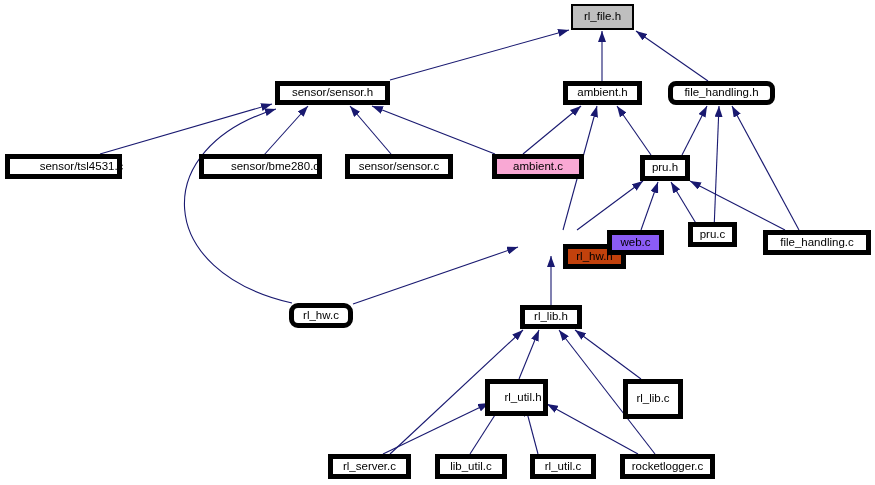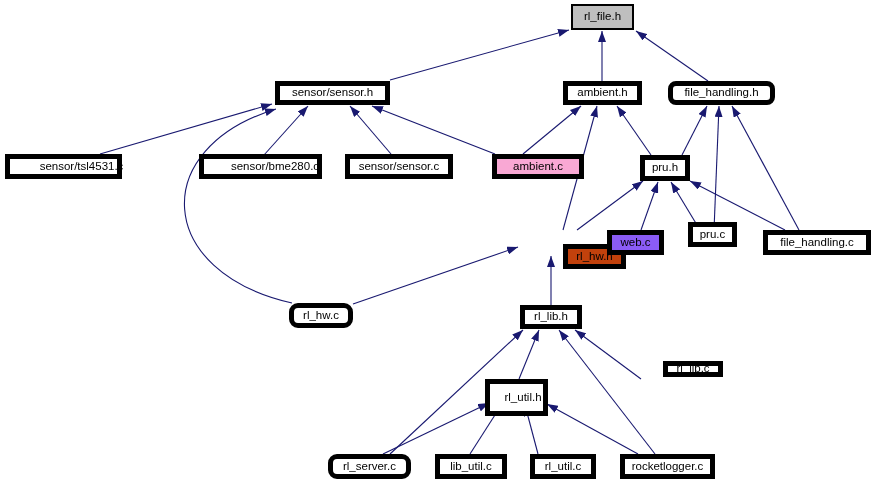--- a/index.html
+++ b/index.html
@@ -86,19 +86,19 @@
       <div class="node" style="left: 345px; top: 154px; width: 108px; height: 25px; background: rgb(255, 255, 255); border-color: rgb(0, 0, 0); color: rgb(0, 0, 0);">sensor/sensor.c</div>
       <div class="node" style="left: 492px; top: 154px; width: 92px; height: 25px; background: #f9a8d4; border-color: rgb(0, 0, 0); color: rgb(0, 0, 0);">ambient.c</div>
       <div class="node" style="left: 640px; top: 155px; width: 50px; height: 26px; background: rgb(255, 255, 255); border-color: rgb(0, 0, 0); color: rgb(0, 0, 0);">pru.h</div>
       <div class="node" style="left: 519px; top: 244px; width: 63px; height: 25px; background: #c2410c; border-color: rgb(0, 0, 0); color: rgb(0, 0, 0); margin-left: 44px;">rl_hw.h</div>
       <div class="node" style="left: 607px; top: 230px; width: 57px; height: 25px; background: #8b5cf6; border-color: rgb(0, 0, 0); color: rgb(0, 0, 0);">web.c</div>
       <div class="node" style="left: 688px; top: 222px; width: 49px; height: 25px; background: rgb(255, 255, 255); border-color: rgb(0, 0, 0); color: rgb(0, 0, 0);">pru.c</div>
       <div class="node" style="left: 763px; top: 230px; width: 108px; height: 25px; background: rgb(255, 255, 255); border-color: rgb(0, 0, 0); color: rgb(0, 0, 0);">file_handling.c</div>
       <div class="node" style="left: 289px; top: 303px; width: 64px; height: 25px; background: rgb(255, 255, 255); border-color: rgb(0, 0, 0); color: rgb(0, 0, 0); border-radius: 9px;">rl_hw.c</div>
       <div class="node" style="left: 520px; top: 305px; width: 62px; height: 24px; background: rgb(255, 255, 255); border-color: rgb(0, 0, 0); color: rgb(0, 0, 0);">rl_lib.h</div>
       <div class="node" style="left: 485px; top: 379px; width: 63px; height: 37px; background: rgb(255, 255, 255); border-color: rgb(0, 0, 0); color: rgb(0, 0, 0); padding-left: 13px;">rl_util.h</div>
-      <div class="node" style="left: 623px; top: 361px; width: 60px; height: 16px; background: rgb(255, 255, 255); border-color: rgb(0, 0, 0); color: rgb(0, 0, 0); margin-left: 40px;">rl_lib.c</div>
-      <div class="node" style="left: 328px; top: 454px; width: 83px; height: 25px; background: rgb(255, 255, 255); border-color: rgb(0, 0, 0); color: rgb(0, 0, 0); border-radius: 9px;">rl_server.c</div>
+      <div class="node" style="left: 623px; top: 379px; width: 60px; height: 40px; background: rgb(255, 255, 255); border-color: rgb(0, 0, 0); color: rgb(0, 0, 0);">rl_lib.c</div>
+      <div class="node" style="left: 328px; top: 454px; width: 83px; height: 25px; background: rgb(255, 255, 255); border-color: rgb(0, 0, 0); color: rgb(0, 0, 0);">rl_server.c</div>
       <div class="node" style="left: 435px; top: 454px; width: 72px; height: 25px; background: rgb(255, 255, 255); border-color: rgb(0, 0, 0); color: rgb(0, 0, 0);">lib_util.c</div>
       <div class="node" style="left: 530px; top: 454px; width: 66px; height: 25px; background: rgb(255, 255, 255); border-color: rgb(0, 0, 0); color: rgb(0, 0, 0);">rl_util.c</div>
       <div class="node" style="left: 620px; top: 454px; width: 95px; height: 25px; background: rgb(255, 255, 255); border-color: rgb(0, 0, 0); color: rgb(0, 0, 0);">rocketlogger.c</div>
     </div>
 </div>
 
 </body></html>

